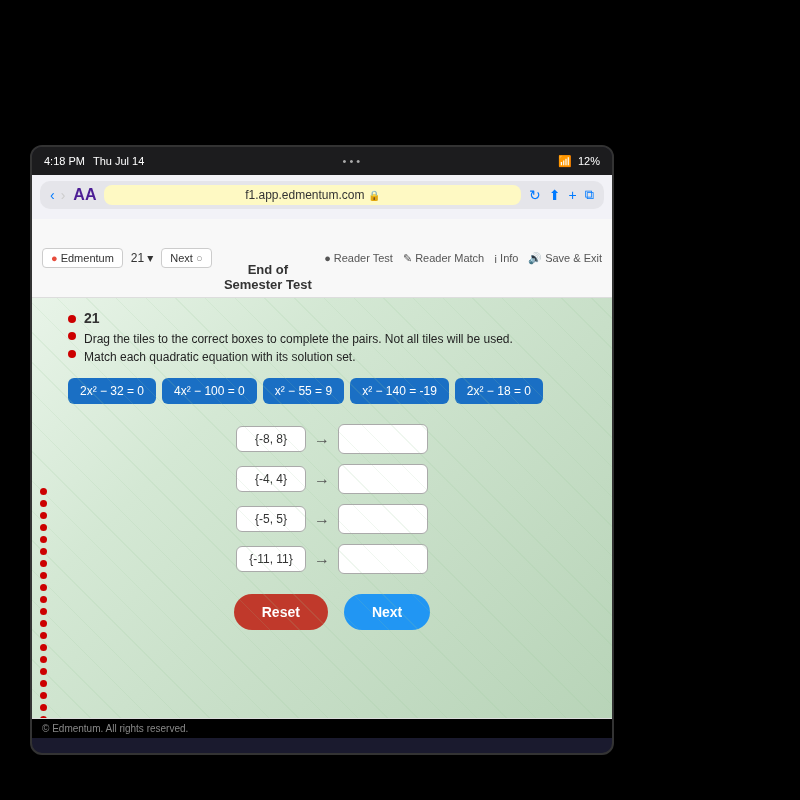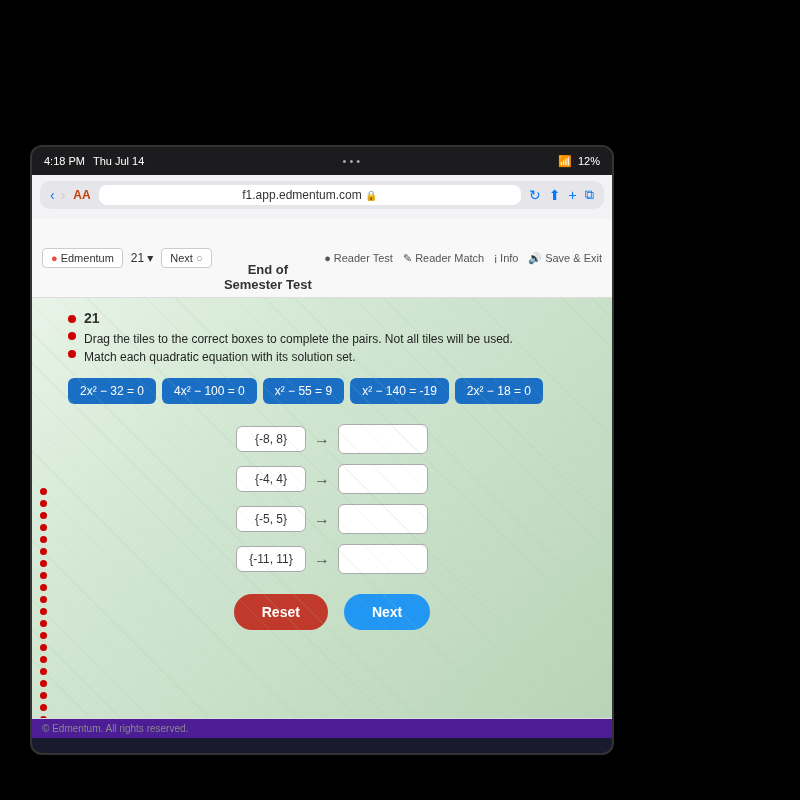--- a/index.html
+++ b/index.html
@@ -56,21 +56,21 @@
       align-items: center;
       background: #e5e5ea;
       border-radius: 10px;
       padding: 4px 10px;
       gap: 8px;
       margin-bottom: 4px;
     }
     .nav-arrows { display: flex; gap: 6px; color: #888; font-size: 14px; }
     .url-bar {
       flex: 1;
-      background: #ffffff;
+      background: #fef9c3;
       border-radius: 8px;
       padding: 3px 10px;
       font-size: 12px;
       color: #333;
       text-align: center;
     }
     .nav-actions { display: flex; gap: 8px; color: #007aff; font-size: 14px; }
 
     
     .app-toolbar {
@@ -293,21 +293,21 @@
       gap: 5px;
     }
     .rdot {
       width: 7px;
       height: 7px;
       background: #cc0000;
       border-radius: 50%;
     }
 
     .copyright {
-      background: #4c1d95;
+      background: #000000;
       padding: 4px 10px;
       font-size: 10px;
       color: #888;
       border-top: 1px solid #ddd;
     }
   </style>
 </head>
 <body>
 
 <div style="background:#000; width:644px; height:800px; position:relative;">
@@ -327,21 +327,21 @@
         <span>12%</span>
       </div>
     </div>
 
     <div class="browser-chrome">
       <div class="browser-nav">
         <div class="nav-arrows">
           <span style="color:#007aff;">‹</span>
           <span style="color:#ccc;">›</span>
         </div>
-        <span style="font-size:12px; color:#c2410c; font-weight:600;">AA</span>
+        <span style="font-size:16px; color:#4c1d95; font-weight:600;">AA</span>
         <div class="url-bar">
           <span>f1.app.edmentum.com</span>
           <span style="color:#888; font-size:10px;"> 🔒</span>
         </div>
         <div class="nav-actions">
           <span style="font-size:14px;">↻</span>
           <span style="font-size:14px;">⬆</span>
           <span style="font-size:14px;">+</span>
           <span style="font-size:13px;">⧉</span>
         </div>

